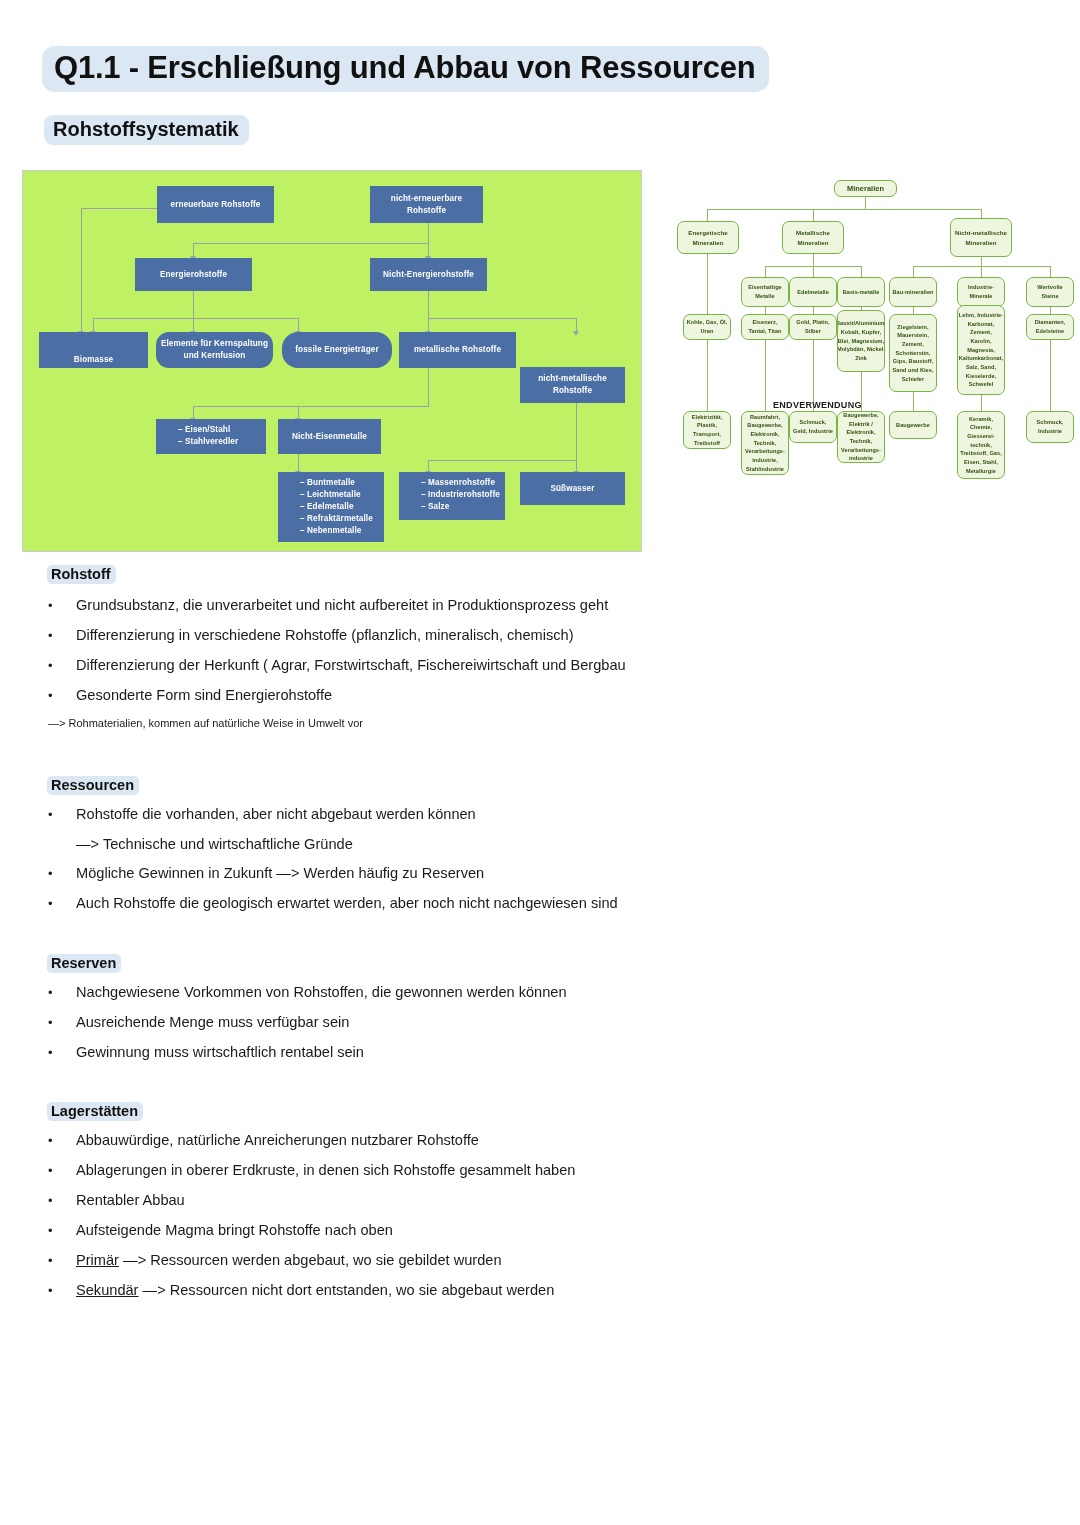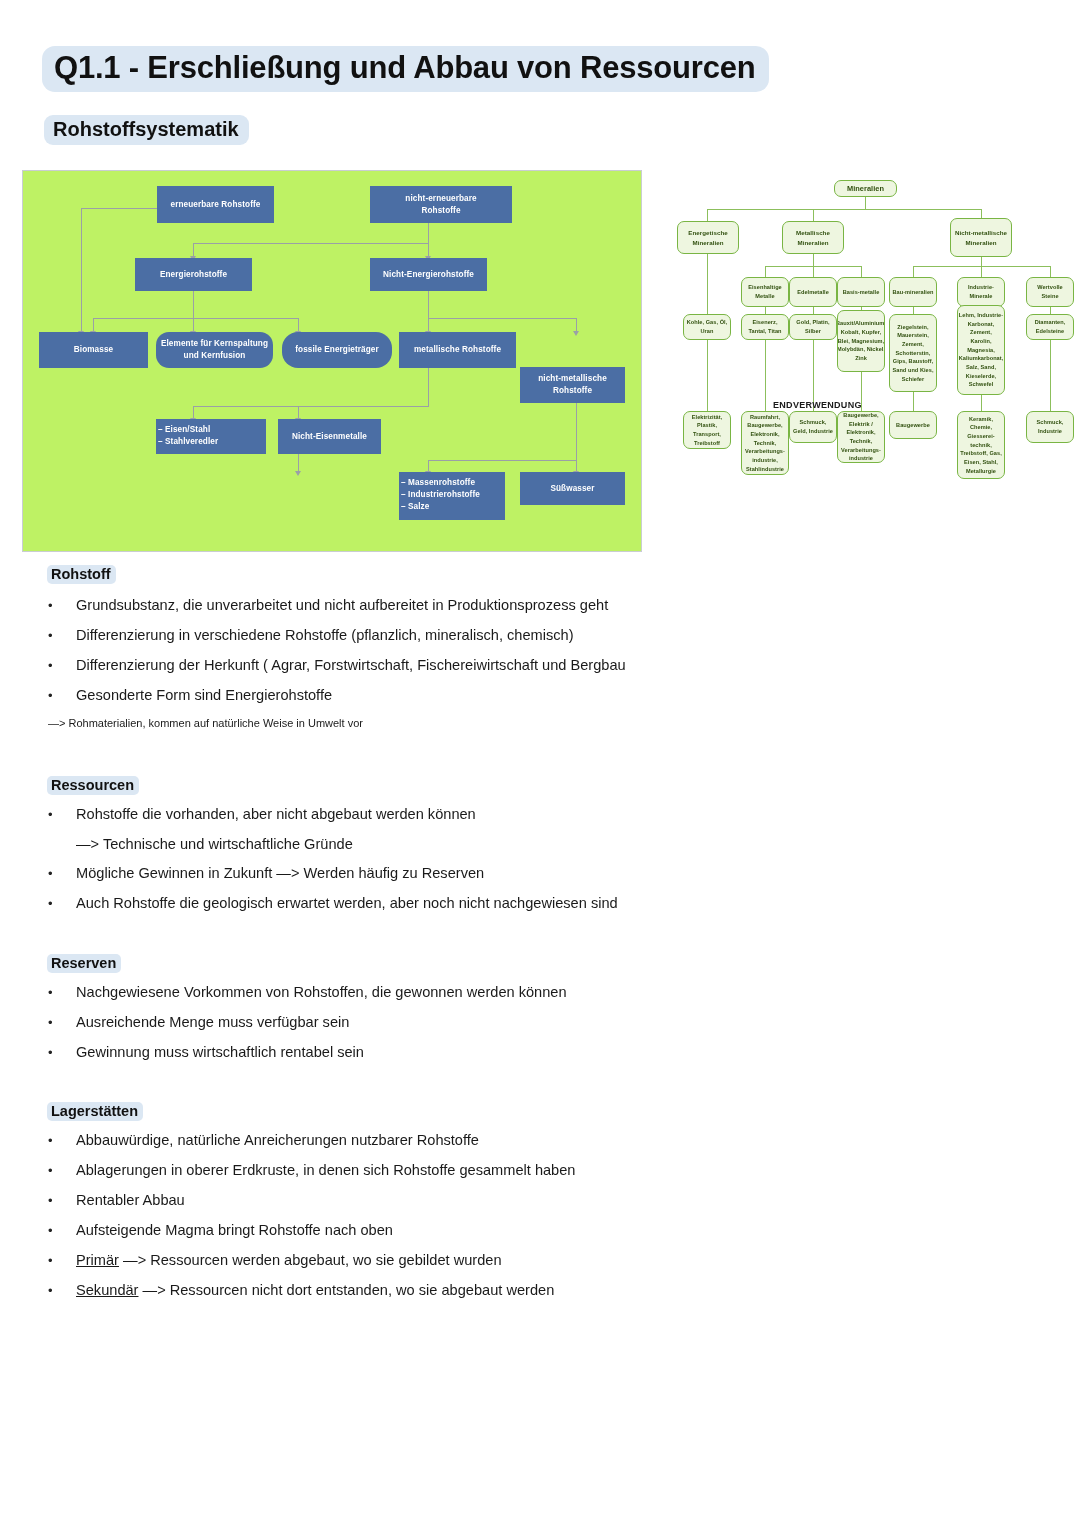--- a/index.html
+++ b/index.html
@@ -29,21 +29,21 @@
     position:absolute;left:22px;top:170px;width:618px;height:380px;
     border:1px solid #c9cdd2;background:#bef264;
   }
   .bbox{
     position:absolute;background:#4b6ea4;color:#fff;
     font-size:8.2px;font-weight:bold;line-height:1.45;
     display:flex;align-items:center;justify-content:center;
     text-align:center;padding:2px 3px;box-sizing:border-box;
     letter-spacing:.1px;
   }
-  .bbox.left-al{align-items:flex-start;justify-content:flex-start;text-align:left;padding:5px 2px;}
+  .bbox.left-al{align-items:flex-start;justify-content:flex-start;text-align:left;padding:5px 22px;}
   .bbox.left-al .lines{display:block;}
   .bbox .lines div{white-space:nowrap;}
   .ln{position:absolute;background:#9aa0a6;}
   .ln.h{height:1px;}
   .ln.v{width:1px;}
   .arw{position:absolute;width:0;height:0;
        border-left:3.5px solid transparent;border-right:3.5px solid transparent;
        border-top:5px solid #9aa0a6;}
 
   
@@ -131,35 +131,35 @@
     <div class="ln v" style="left:553px;top:197px;height:92px;"></div>
     <div class="ln h" style="left:405px;top:289px;width:149px;"></div>
     <div class="ln v" style="left:405px;top:289px;height:12px;"></div>
     <div class="arw" style="left:401.5px;top:300px;"></div>
     <div class="ln v" style="left:553px;top:289px;height:12px;"></div>
     <div class="arw" style="left:549.5px;top:300px;"></div>
 
     <div class="bbox" style="left:134px;top:15px;width:117px;height:37px;">
       <span>erneuerbare Rohstoffe</span>
     </div>
-    <div class="bbox" style="left:347px;top:15px;width:142px;height:37px;">
+    <div class="bbox" style="left:347px;top:15px;width:113px;height:37px;">
       <span class="lines">
         <div>nicht-erneuerbare</div>
         <div>Rohstoffe</div>
       </span>
     </div>
 
     <div class="bbox" style="left:112px;top:87px;width:117px;height:33px;">
       <span>Energierohstoffe</span>
     </div>
     <div class="bbox" style="left:347px;top:87px;width:117px;height:33px;">
       <span>Nicht-Energierohstoffe</span>
     </div>
 
-    <div class="bbox" style="left:16px;top:161px;width:109px;height:36px;">
+    <div class="bbox" style="left:16px;top:161px;width:109px;height:36px;align-items:flex-end;">
       <span>Biomasse</span>
     </div>
     <div class="bbox" style="left:133px;top:161px;width:117px;height:36px;border-radius:13px;">
       <span class="lines">
         <div>Elemente für Kernspaltung</div>
         <div>und Kernfusion</div>
       </span>
     </div>
     <div class="bbox" style="left:259px;top:161px;width:110px;height:36px;border-radius:16px;">
       <span>fossile Energieträger</span>
@@ -177,20 +177,29 @@
     <div class="bbox left-al" style="left:133px;top:248px;width:110px;height:35px;">
       <span class="lines">
         <div>– Eisen/Stahl</div>
         <div>– Stahlveredler</div>
       </span>
     </div>
     <div class="bbox" style="left:255px;top:248px;width:103px;height:35px;">
       <span>Nicht-Eisenmetalle</span>
     </div>
 
+    <div class="bbox left-al" style="left:255px;top:301px;width:106px;height:70px;">
+      <span class="lines">
+        <div>– Buntmetalle</div>
+        <div>– Leichtmetalle</div>
+        <div>– Edelmetalle</div>
+        <div>– Refraktärmetalle</div>
+        <div>– Nebenmetalle</div>
+      </span>
+    </div>
     <div class="bbox left-al" style="left:376px;top:301px;width:106px;height:48px;">
       <span class="lines">
         <div>– Massenrohstoffe</div>
         <div>– Industrierohstoffe</div>
         <div>– Salze</div>
       </span>
     </div>
     <div class="bbox" style="left:497px;top:301px;width:105px;height:33px;">
       <span>Süßwasser</span>
     </div>

